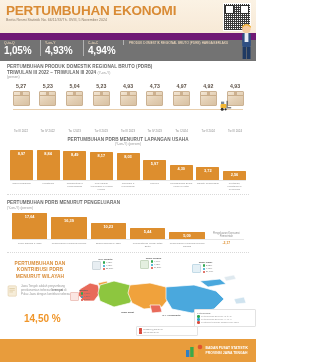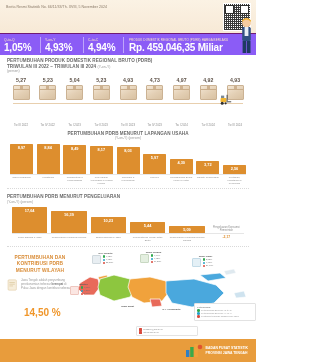--- a/index.html
+++ b/index.html
@@ -39,23 +39,23 @@
   }
   .qr::before,.qr::after{
     content:"";position:absolute;width:7px;height:7px;background:#fff;
     border:1.6px solid #2e2e2e;
   }
   .qr::before{left:1px;top:1px;}
   .qr::after{right:1px;top:1px;}
 
   
   .statbar{
-    position:relative;display:flex;align-items:center;
-    height:21px;background:#8b5cf6;
-    border-top:1px solid #701a75;
+    position:relative;display:flex;align-items:flex-start;
+    height:21px;background:#737373;
+    border-top:7px solid #701a75;
   }
   .stat{
     flex:0 0 auto;position:relative;
     padding:1px 3px 0 4px;box-sizing:border-box;
     display:flex;flex-direction:column;justify-content:center;
   }
   .stat + .stat{border-left:1px solid rgba(255,255,255,.45);}
   .stat .lab{
     font-size:3.3px;color:#fde4c6;line-height:4px;letter-spacing:.1px;
     white-space:nowrap;
@@ -206,40 +206,40 @@
   .crow{display:flex;align-items:center;gap:1.5px;}
   .crow i{width:2.8px;height:2.8px;border-radius:.5px;background:#d94a3d;flex:0 0 auto;}
   .crow span{font-size:2.2px;color:#8d8d8d;line-height:3px;}
 </style>
 </head>
 <body>
 
 <div class="page">
 
   <div class="header">
+    <div class="h-title">PERTUMBUHAN EKONOMI</div>
     <div class="h-brs">Berita Resmi Statistik No. 66/11/33/Th. XVIII, 5 November 2024</div>
     <div class="qr"></div>
   </div>
 
   <div class="statbar">
     <div class="stat w1">
       <div class="lab">Q-to-Q</div>
       <div class="val">1,05%</div>
     </div>
     <div class="stat w2">
       <div class="lab">Y-on-Y</div>
       <div class="val">4,93%</div>
     </div>
     <div class="stat w3">
       <div class="lab">C-to-C</div>
       <div class="val">4,94%</div>
     </div>
     <div class="stat big">
       <div class="lab">PRODUK DOMESTIK REGIONAL BRUTO (PDRB) HARGA BERLAKU</div>
-      <div class="val">Rp. 459.046,35 Miliar</div>
     </div>
     <svg class="mascot" viewBox="0 0 15 38">
       <ellipse cx="7.5" cy="7" rx="4.4" ry="4.4" fill="#f5cba0"></ellipse>
       <path d="M3 6 Q7.5 1 12 6 L12 4.2 Q7.5 0 3 4.2 Z" fill="#f2b33d"></path>
       <rect x="3.2" y="11" width="8.6" height="14" rx="1.6" fill="#2f4f82"></rect>
       <rect x="5.6" y="11" width="3.8" height="9" fill="#e8eef6"></rect>
       <rect x="3.6" y="25" width="3.6" height="12" fill="#1f3a63"></rect>
       <rect x="7.9" y="25" width="3.6" height="12" fill="#1f3a63"></rect>
     </svg>
   </div>

